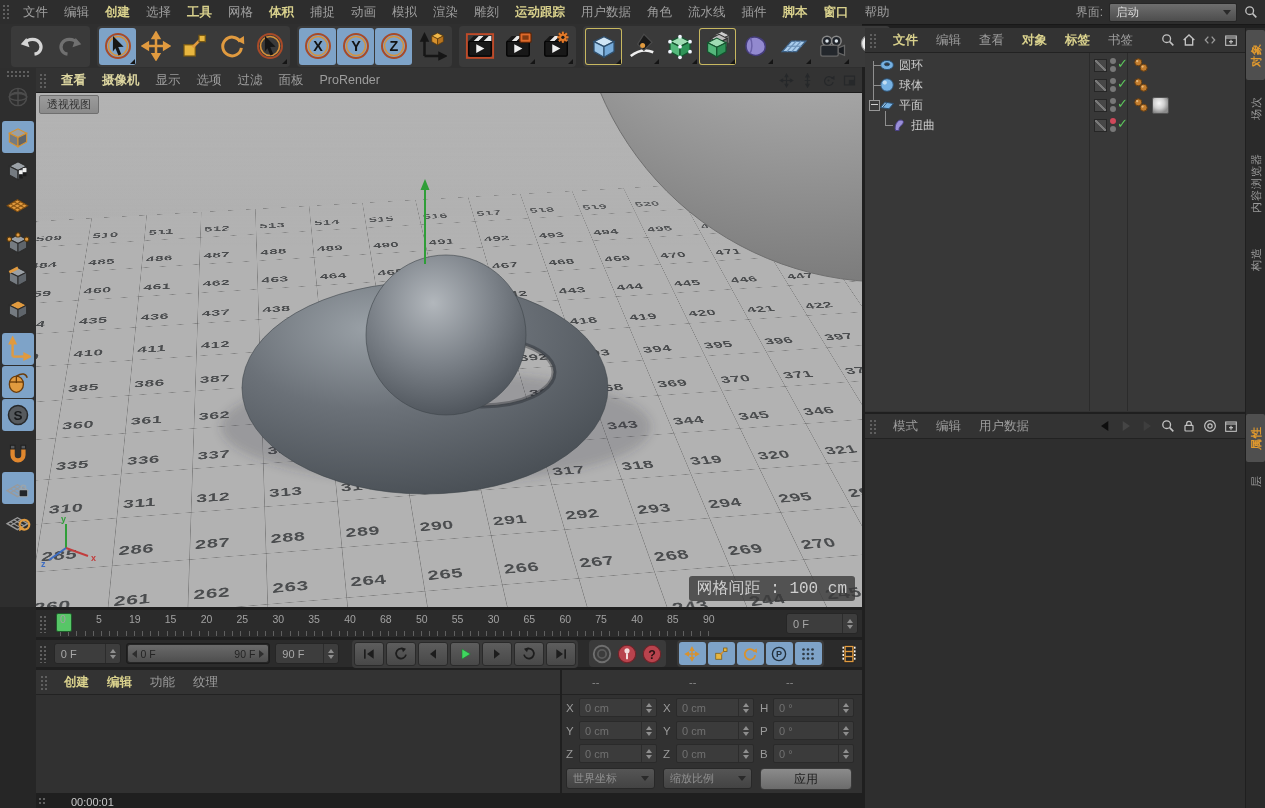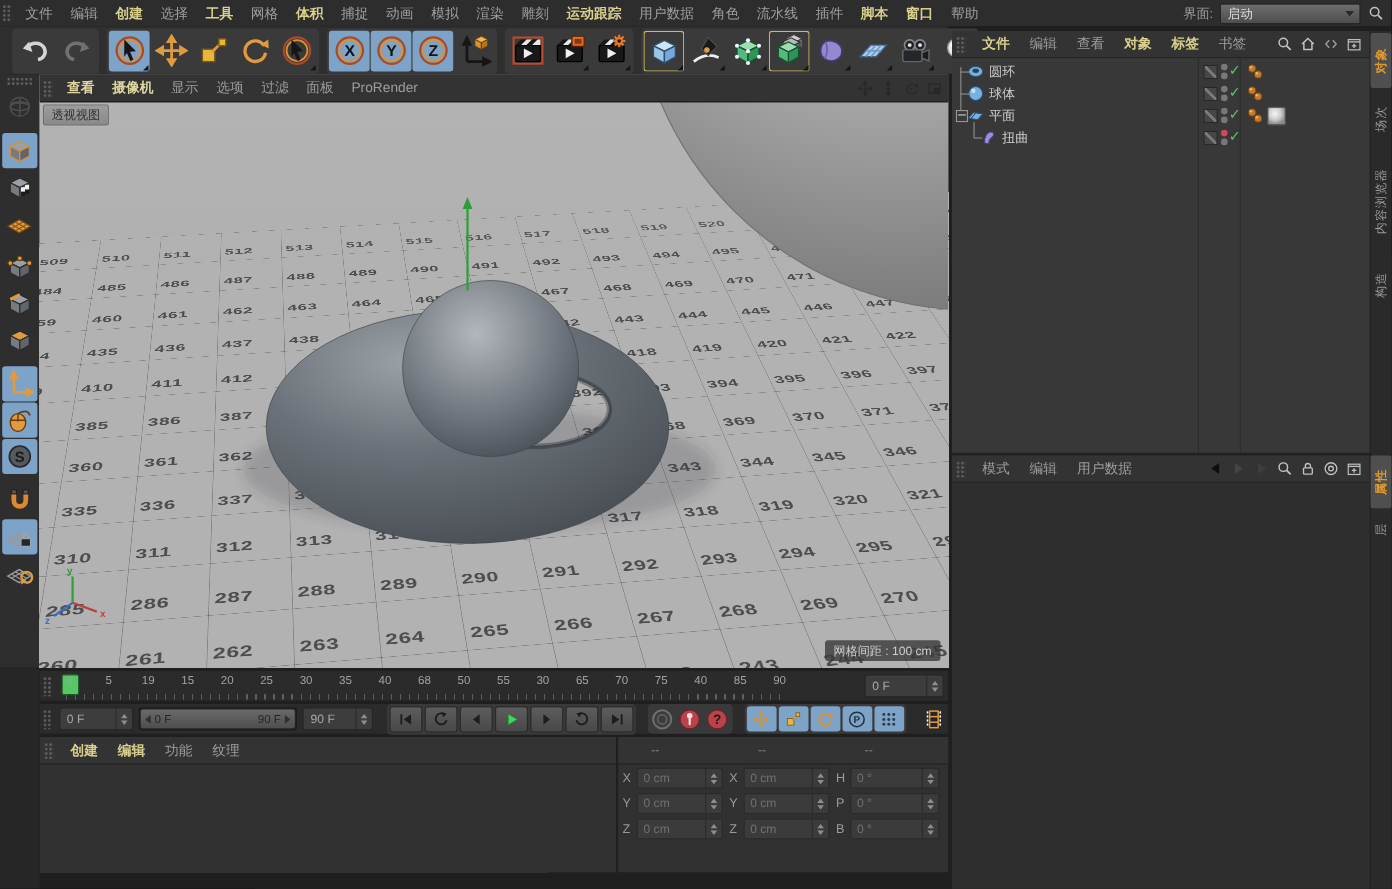--- a/index.html
+++ b/index.html
@@ -66,21 +66,21 @@
      background-size:114px 112px;
      transform-origin:50% 38%;
      transform:perspective(1500px) rotateX(57deg) rotateZ(-7deg) scale(0.55);}
   .cellnum{position:absolute;font-size:30px;font-weight:600;color:#4b4d4f;letter-spacing:1px;}
   #vp-fade{position:absolute;inset:0;pointer-events:none;
      background:linear-gradient(180deg,rgba(178,178,178,.95) 0%,rgba(178,178,178,.35) 13%,rgba(178,178,178,0) 30%);}
   #scene{position:absolute;inset:0;width:826px;height:515px;}
   #view-label{position:absolute;left:3px;top:3px;background:linear-gradient(#9c9c9c,#8a8a8a);
      border:1px solid #6f6f6f;border-radius:2px;color:#333;font-size:11px;padding:1px 7px;z-index:4;}
   #grid-label{position:absolute;right:7px;bottom:6px;background:rgba(58,58,58,.8);
-     border-radius:3px;color:#cfcfcf;font-size:11px;padding:2px 8px;z-index:4;}
+     border-radius:3px;color:#cfcfcf;font-size:16px;padding:2px 8px;z-index:4;font-family:Liberation Mono, monospace;}
   
   #timeline{position:absolute;left:36px;top:610px;width:826px;height:27px;background:#2b2b2b;
      display:flex;align-items:center;}
   #timeline .handle{width:8px;height:18px;margin:0 3px;}
   #ruler{position:relative;height:100%;flex:1;}
   #playhead{position:absolute;left:6px;top:3px;width:14px;height:17px;background:#57c667;
      border:1px solid #1e5c2a;border-radius:2px;z-index:1;}
   #ruler-labels{position:absolute;left:2px;right:66px;top:3px;display:flex;justify-content:space-between;}
   #ruler-labels span{font-size:10.5px;color:#a2a2a2;width:22px;text-align:center;z-index:2;}
   #ruler-ticks{position:absolute;left:10px;right:72px;bottom:1px;height:5px;
@@ -924,21 +924,21 @@
           <span>20</span>
           <span>25</span>
           <span>30</span>
           <span>35</span>
           <span>40</span>
           <span>68</span>
           <span>50</span>
           <span>55</span>
           <span>30</span>
           <span>65</span>
-          <span>70</span>
+          <span>60</span>
           <span>75</span>
           <span>40</span>
           <span>85</span>
           <span>90</span>
         </div>
       <div id="ruler-ticks"></div>
     </div>
     <div class="spin-field" id="tl-field">
       <span id="tl-field-val">0 F</span>
       <span class="spinner">
@@ -1244,20 +1244,31 @@
           <span class="coord-lab">B</span>
           <div class="coord-field">
             <span>0 °</span>
             <span class="spinner">
               <span class="spin-up"></span>
               <span class="spin-dn"></span>
             </span>
           </div>
         </div>
       </div>
+    <div id="coords-footer">
+      <div class="dropdown">
+        <span>世界坐标</span>
+        <span class="dd-arrow"></span>
+      </div>
+      <div class="dropdown">
+        <span>缩放比例</span>
+        <span class="dd-arrow"></span>
+      </div>
+      <div id="apply-btn">应用</div>
+    </div>
   </div>
 
   <div id="om">
     <div class="panel-menubar">
       <div class="handle"></div>
       <div id="om-menus" style="display:flex;">
           <span class="pm-item hl">文件</span>
           <span class="pm-item">编辑</span>
           <span class="pm-item">查看</span>
           <span class="pm-item hl">对象</span>
@@ -1426,14 +1437,18 @@
         <span>构造</span>
       </div>
       <div class="vtab active" style="top: 386px; height: 48px;">
         <span>属性</span>
       </div>
       <div class="vtab" style="top: 440px; height: 26px;">
         <span>层</span>
       </div>
     </div>
 
+  <div id="statusbar">
+    <div class="handle"></div>
+    <span id="status-time">00:00:01</span>
+  </div>
 
 </div>
 
 </body></html>

